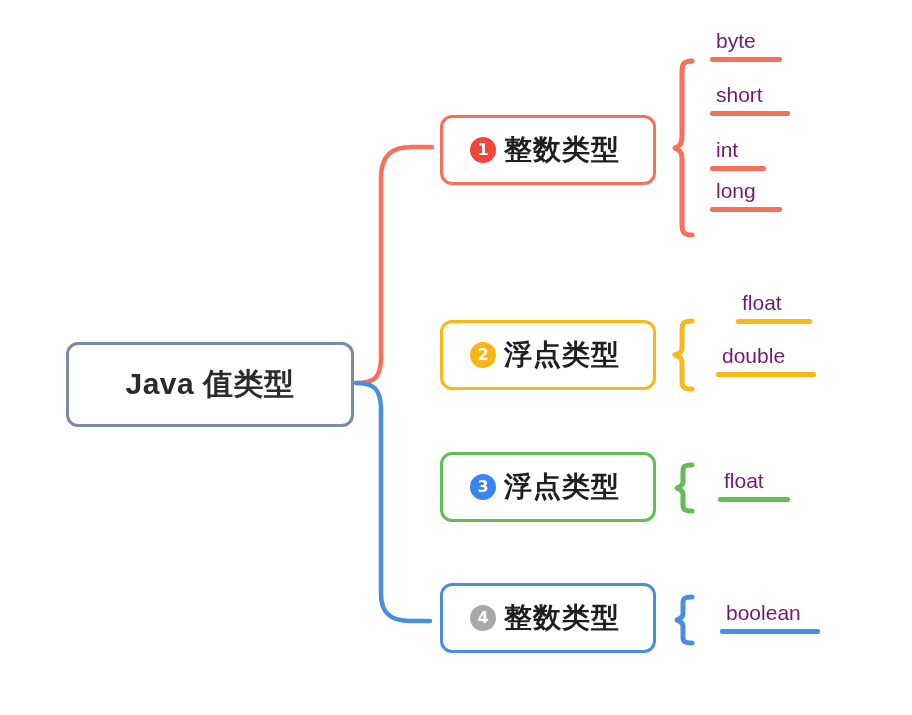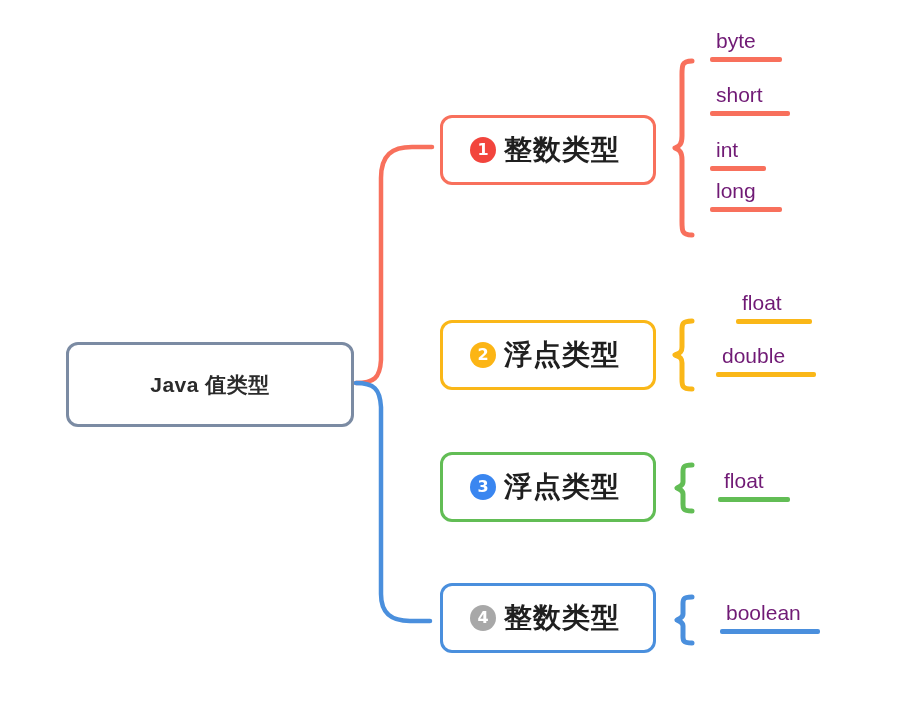--- a/index.html
+++ b/index.html
@@ -39,21 +39,21 @@
     height: 85px;
     box-sizing: border-box;
     border: 3px solid #7b8ba3;
     border-radius: 12px;
     background: #ffffff;
     display: flex;
     align-items: center;
     justify-content: center;
   }
   .root-label {
-    font-size: 21px;
+    font-size: 30px;
     font-weight: bold;
     color: #2b2b2b;
     letter-spacing: 0.5px;
     white-space: nowrap;
   }
 
   
   .branch-node {
     position: absolute;
     left: 440px;

